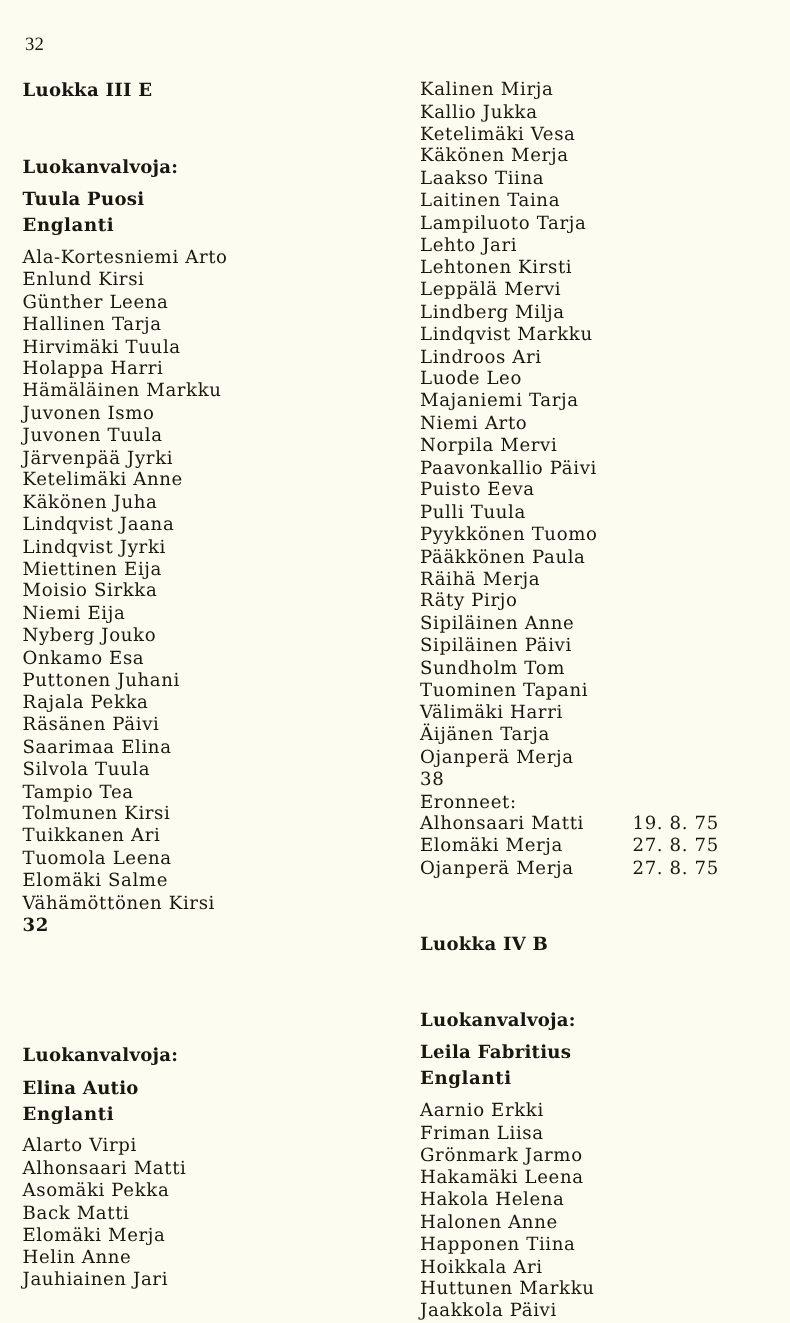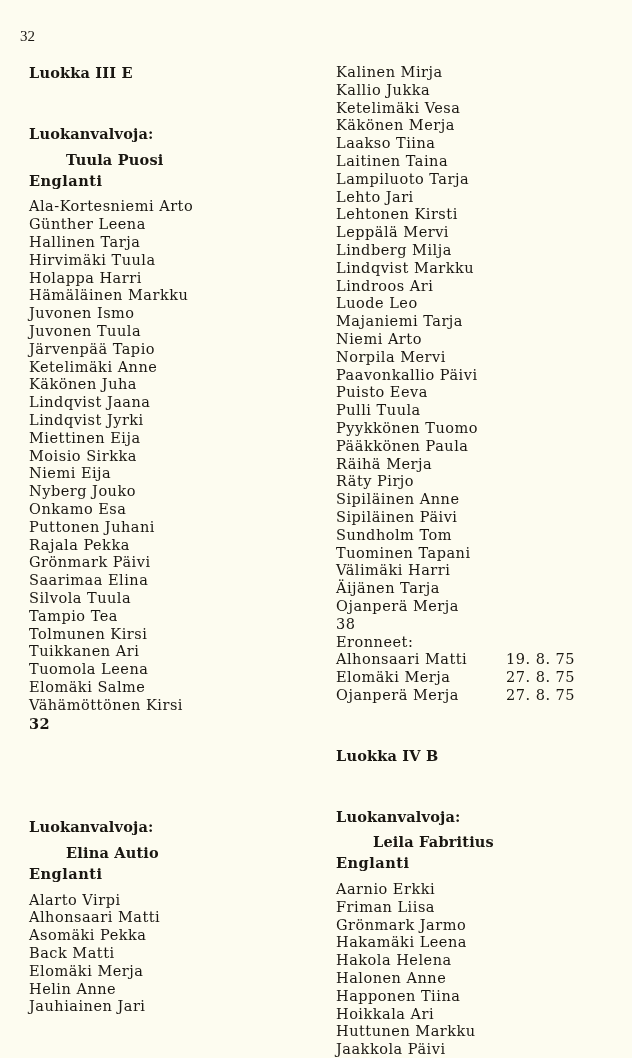--- a/index.html
+++ b/index.html
@@ -9,71 +9,72 @@
       color: #1a1712;
       font-family: "DejaVu Serif", "Liberation Serif", serif;
       position: relative;
       overflow: hidden;
     }
     .page-number {
       position: absolute; left: 20px; top: 28px;
       font-size: 15px; font-family: "Liberation Serif", serif;
     }
     .col { position: absolute; width: 300px; }
-    .col-left { left: 29px; top: 64px; }
+    .col-left { left: 18px; top: 64px; }
     .col-right { left: 336px; top: 64px; }
     .line {
       font-size: 14.5px; line-height: 17.8px; letter-spacing: 0.5px;
       white-space: nowrap;
       font-family: "DejaVu Serif", serif;
     }
     .bold { font-weight: bold; letter-spacing: 0.2px; }
     .head { font-size: 14.5px; line-height: 17px; margin-bottom: 8px; }
     .teacher-label { margin-bottom: 8px; margin-top: 44px; }
-    .teacher-name { margin-bottom: 3px; margin-left: 37px; }
+    .teacher-name { margin-bottom: 3px; }
     .subject { margin-bottom: 9px; font-weight: bold; }
     .count { font-weight: bold; }
     .row { display: flex; }
     .row .name { width: 170px; }
     .section { }
     .section-gap { height: 42px; }
   </style>
 </head>
 <body>
 
 <div class="page-number">32</div>
 
 <div class="col col-left">
   <div class="section">
     <div class="line bold head">Luokka III E</div>
     <div class="line bold teacher-label">Luokanvalvoja:</div>
     <div class="line bold teacher-name">Tuula Puosi</div>
     <div class="line subject">Englanti</div>
     <div>
       <div class="line">Ala-Kortesniemi Arto</div>
+      <div class="line">Enlund Kirsi</div>
       <div class="line">Günther Leena</div>
       <div class="line">Hallinen Tarja</div>
       <div class="line">Hirvimäki Tuula</div>
       <div class="line">Holappa Harri</div>
       <div class="line">Hämäläinen Markku</div>
       <div class="line">Juvonen Ismo</div>
       <div class="line">Juvonen Tuula</div>
-      <div class="line">Järvenpää Tapio</div>
+      <div class="line">Järvenpää Jyrki</div>
       <div class="line">Ketelimäki Anne</div>
       <div class="line">Käkönen Juha</div>
       <div class="line">Lindqvist Jaana</div>
       <div class="line">Lindqvist Jyrki</div>
       <div class="line">Miettinen Eija</div>
       <div class="line">Moisio Sirkka</div>
       <div class="line">Niemi Eija</div>
       <div class="line">Nyberg Jouko</div>
       <div class="line">Onkamo Esa</div>
       <div class="line">Puttonen Juhani</div>
       <div class="line">Rajala Pekka</div>
-      <div class="line">Grönmark Päivi</div>
+      <div class="line">Räsänen Päivi</div>
       <div class="line">Saarimaa Elina</div>
       <div class="line">Silvola Tuula</div>
       <div class="line">Tampio Tea</div>
       <div class="line">Tolmunen Kirsi</div>
       <div class="line">Tuikkanen Ari</div>
       <div class="line">Tuomola Leena</div>
       <div class="line">Elomäki Salme</div>
       <div class="line">Vähämöttönen Kirsi</div>
     </div>
     <div class="line count">32</div>

